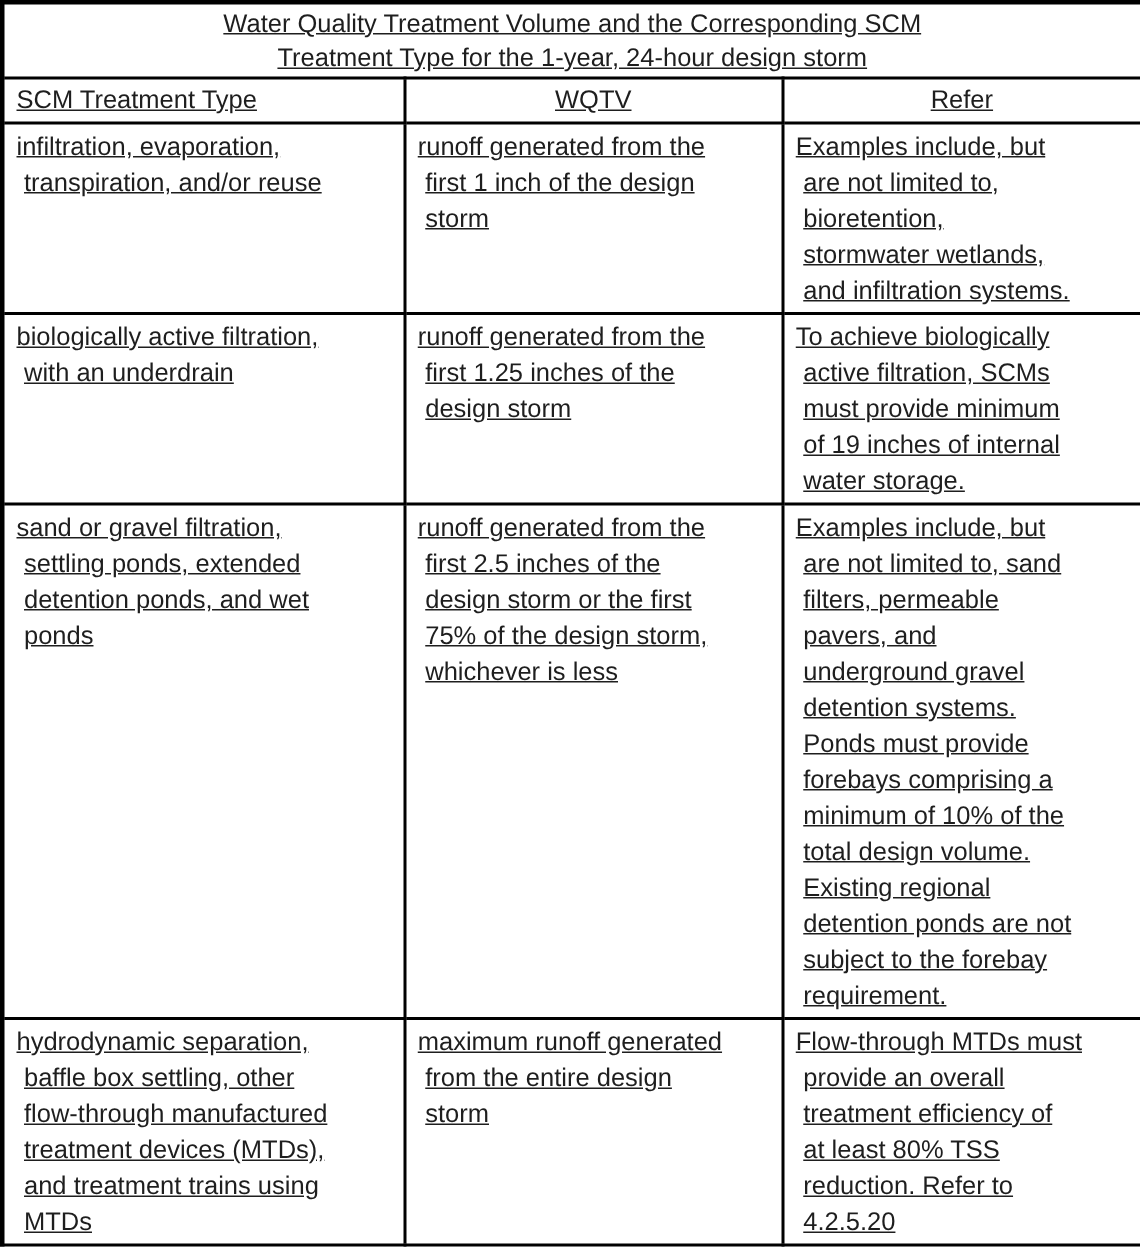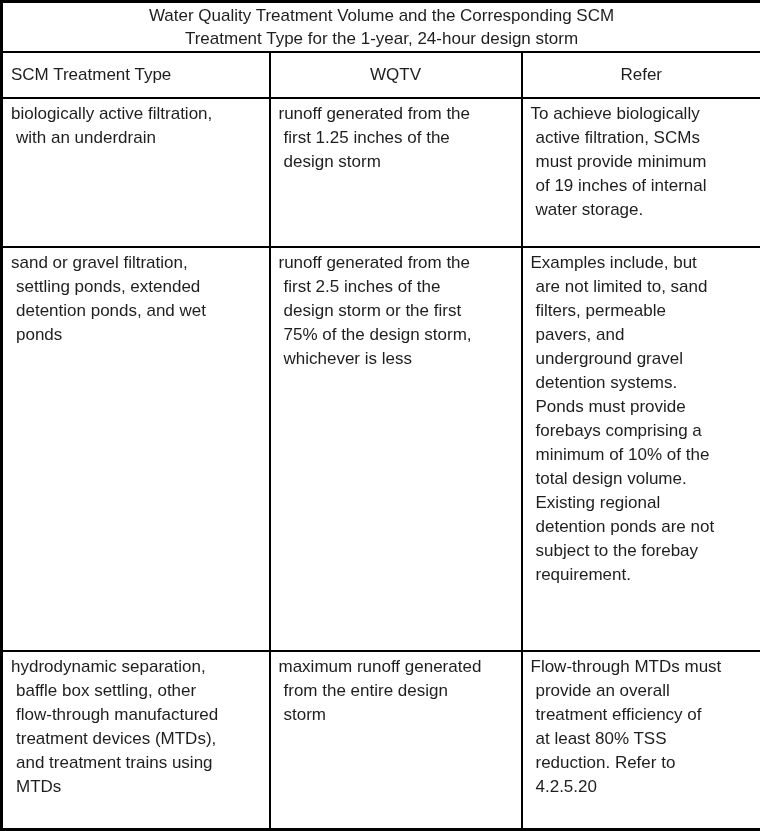--- a/index.html
+++ b/index.html
@@ -20,32 +20,33 @@
     height: 831px;
     background: #ffffff;
     border: 3px solid #000000;
   }
   .wqtv-table th,
   .wqtv-table td {
     border: 2px solid #000000;
     font-size: 17px;
     font-weight: normal;
     overflow: hidden;
+    text-decoration: underline;
   }
   
   .title-row { height: 49px; }
   .title-cell {
     text-align: center;
     vertical-align: middle;
     white-space: pre-line;
     line-height: 23px;
     padding: 1px 4px;
   }
   
-  .header-row { height: 46px; }
+  .header-row { height: 30px; }
   .col-header {
     vertical-align: middle;
     line-height: 20px;
     white-space: nowrap;
   }
   .col-header.left   { text-align: left; padding: 2px 4px 2px 8px; }
   .col-header.center { text-align: center; padding: 2px 16px; }
   
   .row-1 { height: 121px; }
   .row-2 { height: 124px; }
@@ -74,20 +75,32 @@
       <th class="title-cell" colspan="3">Water Quality Treatment Volume and the Corresponding SCM
 Treatment Type for the 1-year, 24-hour design storm</th>
     </tr>
     <tr class="header-row">
       <th class="col-header left">SCM Treatment Type</th>
       <th class="col-header center">WQTV</th>
       <th class="col-header center">Refer</th>
     </tr>
   </thead>
   <tbody>
+    <tr class="row-1">
+      <td class="body-cell">infiltration, evaporation,
+transpiration, and/or reuse</td>
+      <td class="body-cell">runoff generated from the
+first 1 inch of the design
+storm</td>
+      <td class="body-cell">Examples include, but
+are not limited to,
+bioretention,
+stormwater wetlands,
+and infiltration systems.</td>
+    </tr>
     <tr class="row-2">
       <td class="body-cell">biologically active filtration,
 with an underdrain</td>
       <td class="body-cell">runoff generated from the
 first 1.25 inches of the
 design storm</td>
       <td class="body-cell">To achieve biologically
 active filtration, SCMs
 must provide minimum
 of 19 inches of internal

